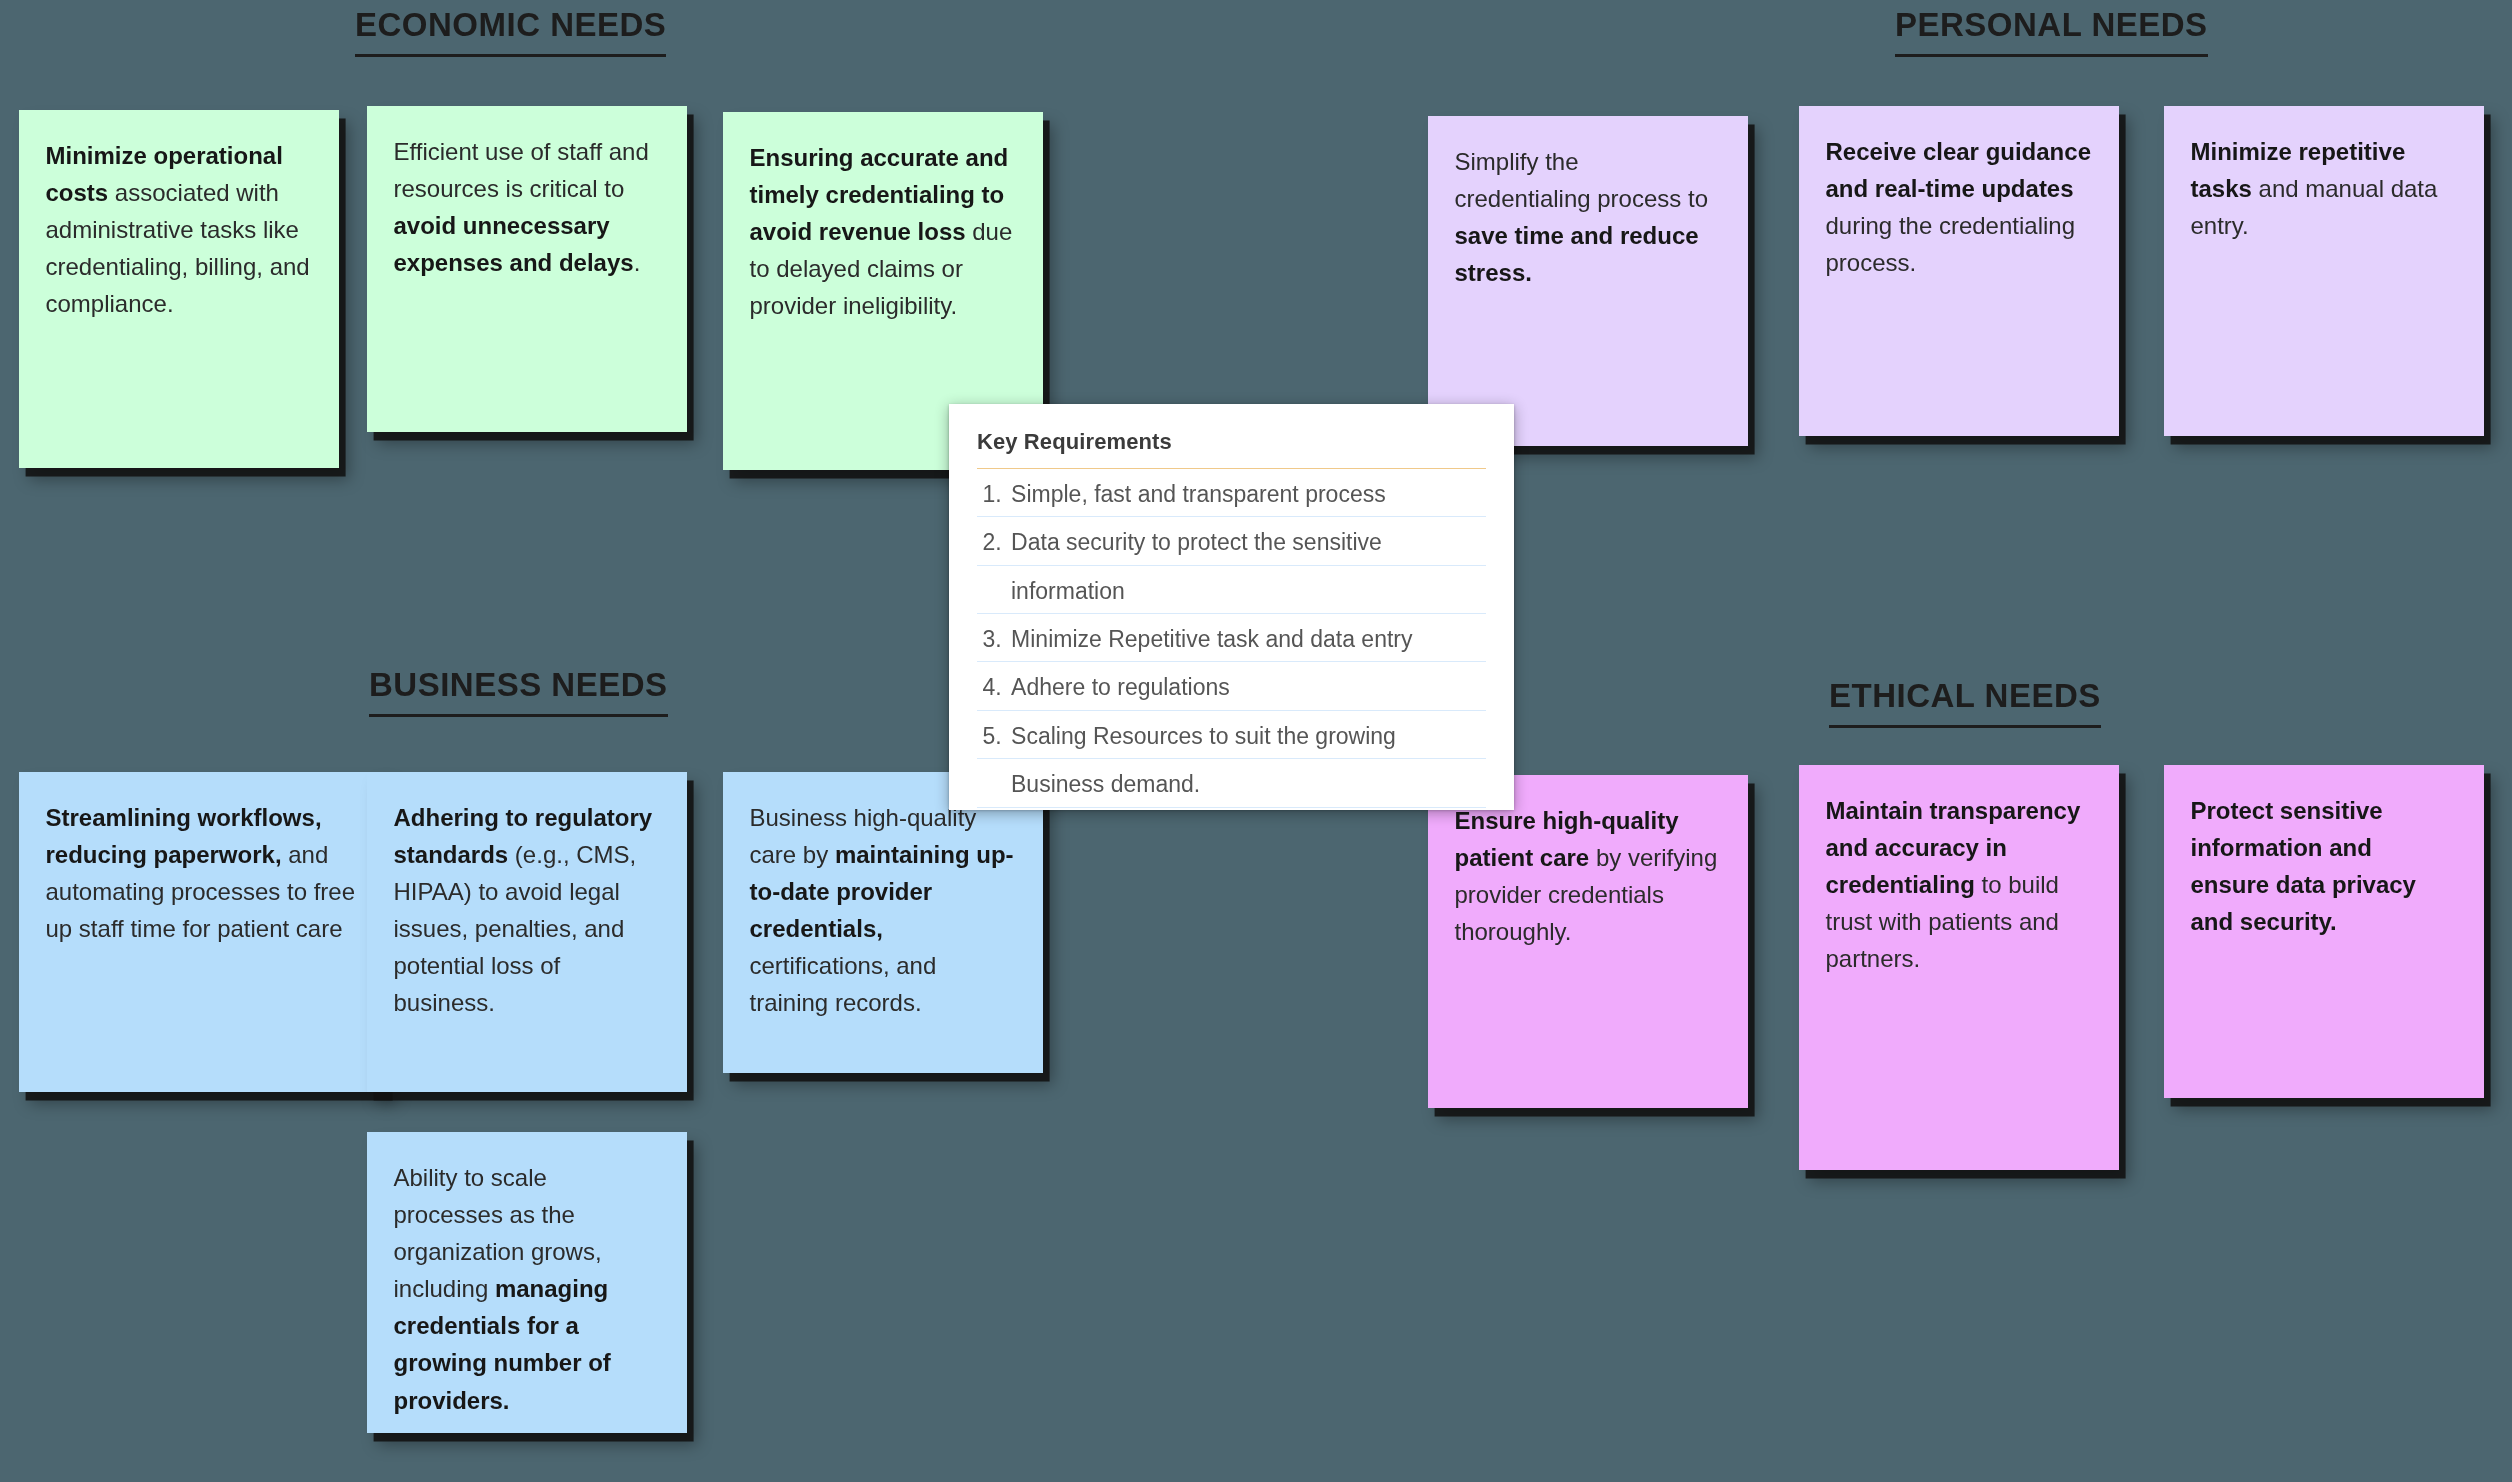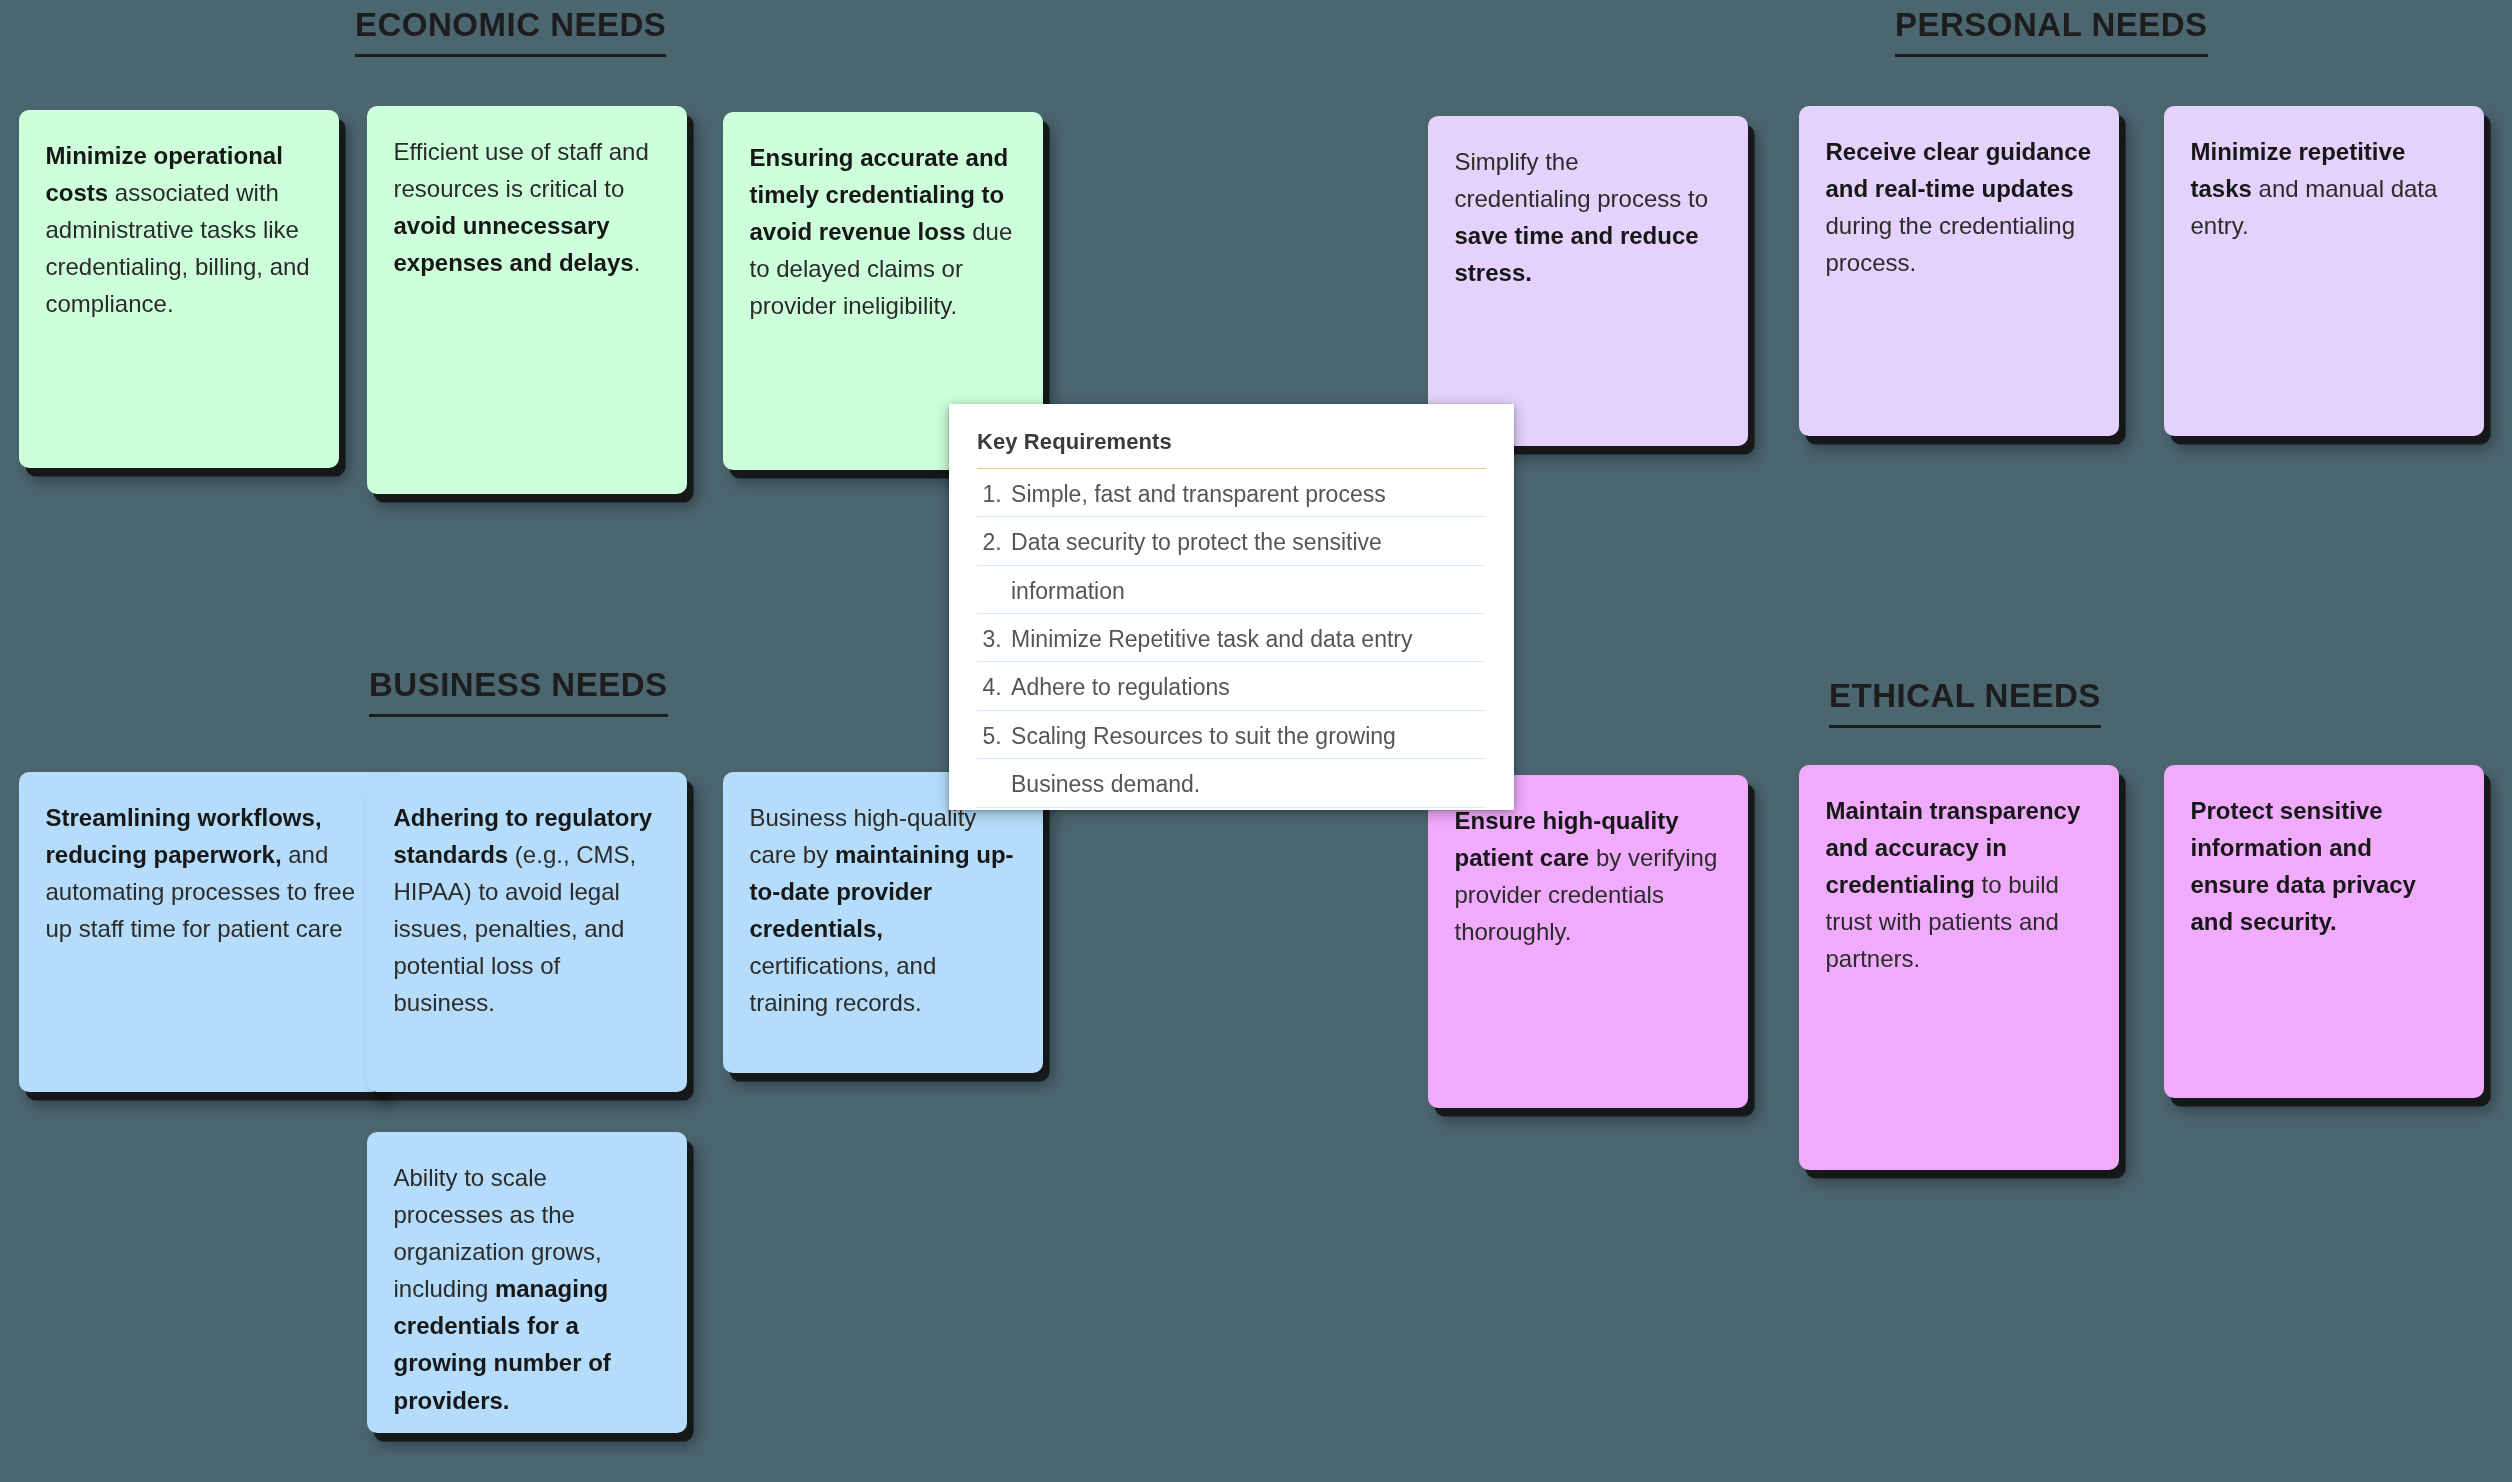--- a/index.html
+++ b/index.html
@@ -39,21 +39,20 @@
   
   .note {
     position: absolute;
     padding: 26.5px 28px 26.5px 26.5px;
     font-size: 24px;
     line-height: 1.55;
     color: #2b2b2b;
     box-shadow: 6.6px 8.5px 0 0 rgba(17,17,17,0.88),
                 9.5px 12.3px 15px 0 rgba(0,0,0,0.35);
     overflow: hidden;
-    border-radius: 10px;
   }
   .note p { margin: 0; }
   .note b { font-weight: 700; color: #171717; }
 
   .note.green  { background: #ccffda; }
   .note.purple { background: #e4d2fd; }
   .note.blue   { background: #b5ddfb; }
   .note.orange { background: #f0abfc; }
 
   
@@ -102,21 +101,21 @@
 <body>
 
 <div id="board">
 
   <div class="section-heading" style="left:355px; top:5.7px;">ECONOMIC NEEDS</div>
 
   <div class="note green" style="left:19px; top:110px; width:320px; height:358px;">
     <p><b>Minimize operational costs</b><span> associated with administrative tasks like credentialing, billing, and compliance.</span></p>
   </div>
 
-  <div class="note green" style="left:367px; top:106px; width:320px; height:388px;">
+  <div class="note green" style="left:367px; top:106px; width:320px; height:326px;">
     <p><span>Efficient use of staff and resources is critical to </span><b>avoid unnecessary expenses and delays</b><span>.</span></p>
   </div>
 
   <div class="note green" style="left:723px; top:112px; width:320px; height:358px;">
     <p><b>Ensuring accurate and timely credentialing to avoid revenue loss</b><span> due to delayed claims or provider ineligibility.</span></p>
   </div>
 
   <div class="section-heading" style="left:1895px; top:5.7px;">PERSONAL NEEDS</div>
 
   <div class="note purple" style="left:1428px; top:116px; width:320px; height:330px;">

